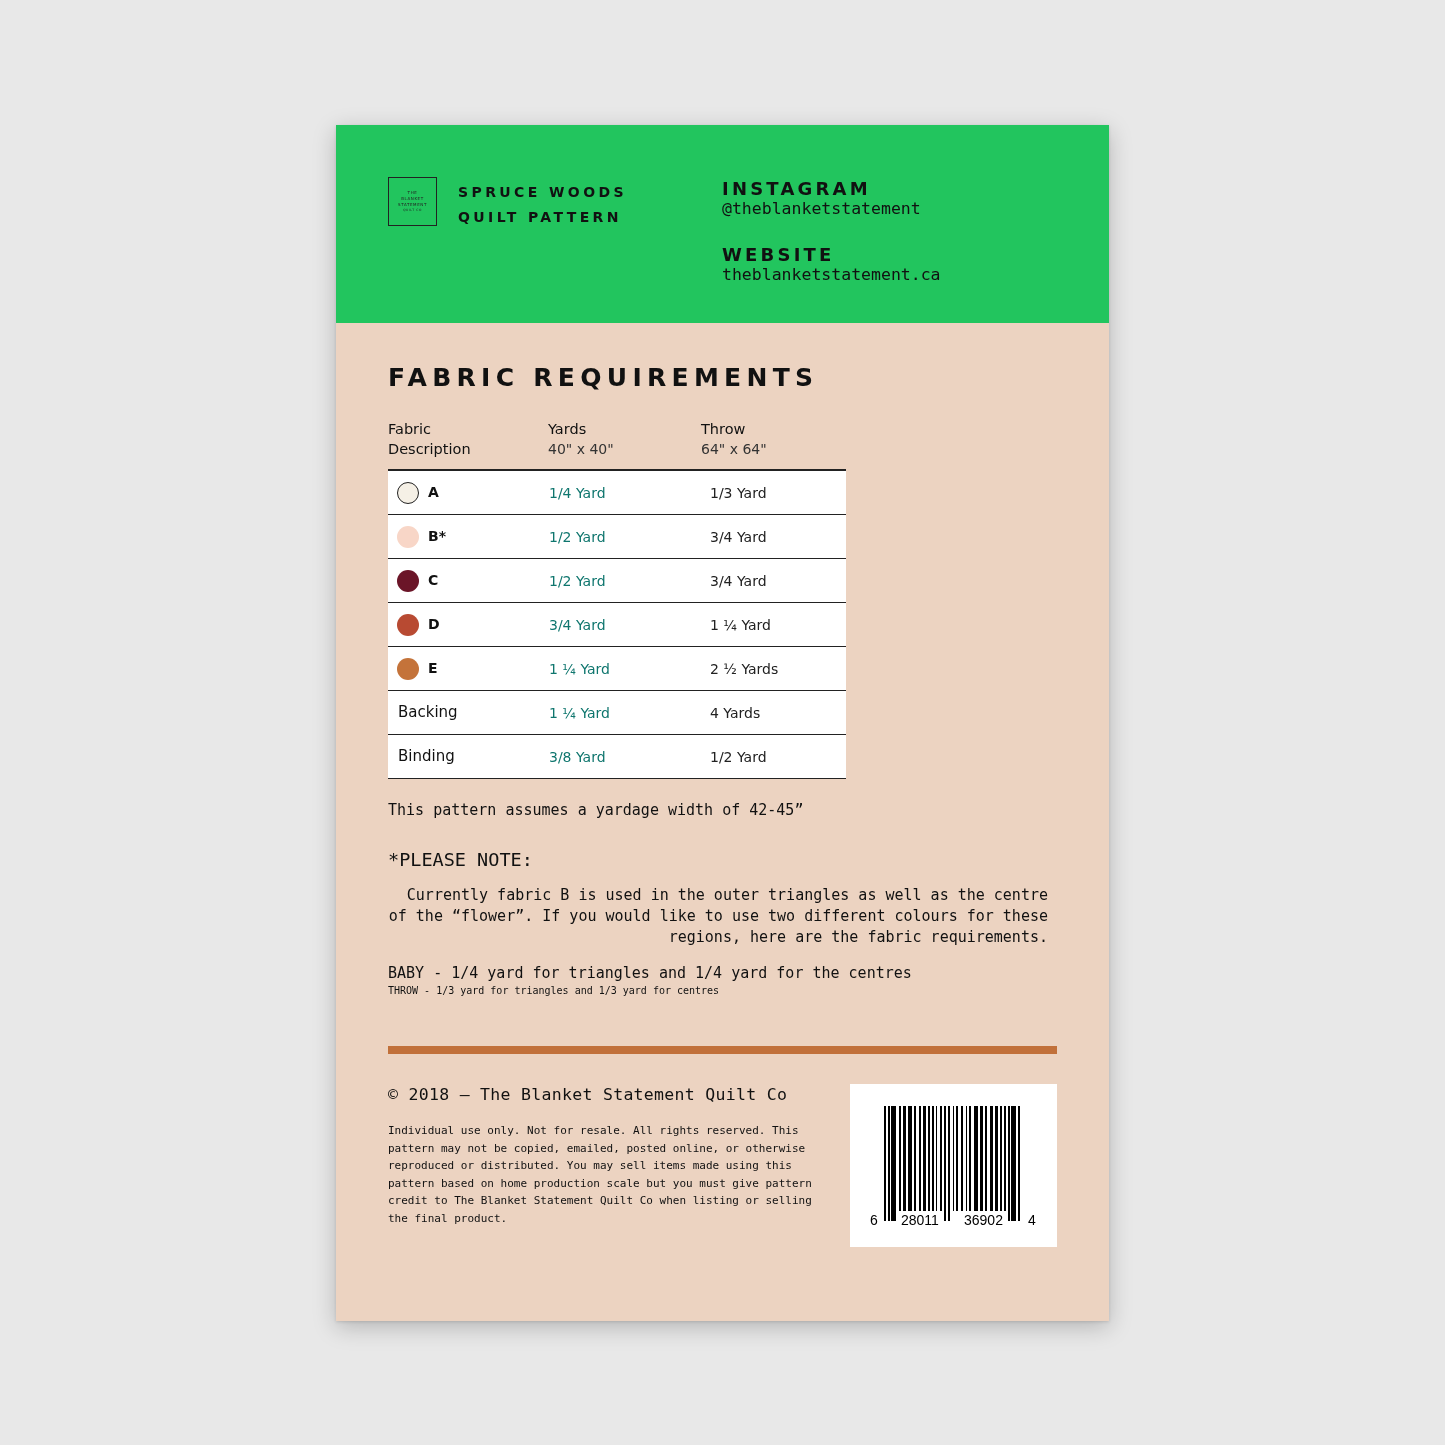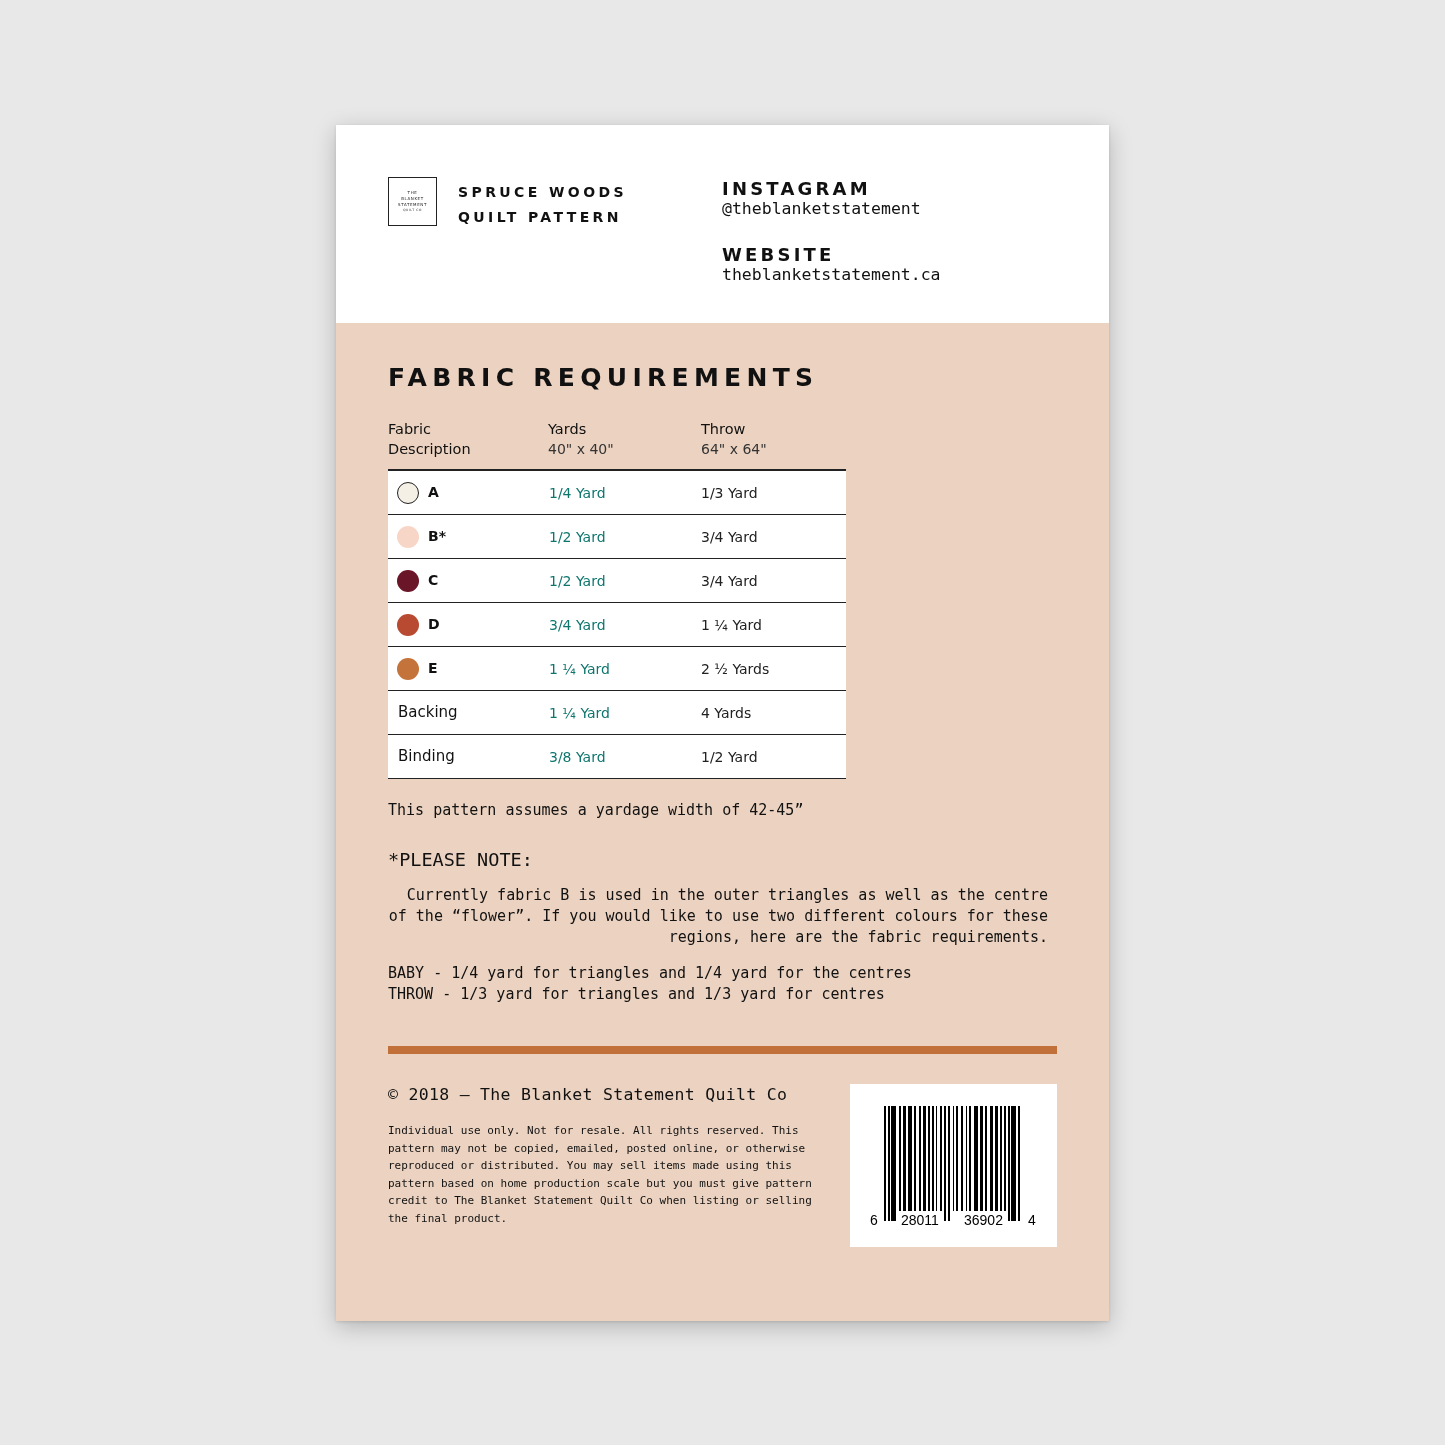--- a/index.html
+++ b/index.html
@@ -14,21 +14,21 @@
     .page {
       position: absolute;
       left: 336px; top: 125px;
       width: 773px; height: 1196px;
       background: #ecd3c1;
       box-shadow: 0 6px 22px rgba(0,0,0,0.22), 0 1px 3px rgba(0,0,0,0.12);
     }
     .header {
       position: absolute; left: 0; top: 0;
       width: 773px; height: 198px;
-      background: #ffffff;
+      background: #22c55e;
     }
     .logo {
       position: absolute; left: 52px; top: 52px;
       width: 49px; height: 49px;
       border: 1.5px solid #222;
       display: flex; flex-direction: column; align-items: center; justify-content: center;
       font-family: "DejaVu Sans", sans-serif;
       font-size: 4px; letter-spacing: 0.6px; line-height: 6px;
       color: #222; text-align: center;
     }
@@ -85,31 +85,31 @@
     }
     .frow .fid {
       position: absolute; left: 40px; top: 13px;
       font-weight: bold; font-size: 14px;
     }
     .frow .fname {
       position: absolute; left: 10px; top: 12px;
       font-size: 15px;
     }
     .frow .baby { position: absolute; left: 161px; top: 14px; color: #0f766e; }
-    .frow .throw { position: absolute; left: 313px; top: 14px; color: #222; }
+    .frow .throw { position: absolute; left: 322px; top: 14px; color: #222; }
 
     .mono {
       font-family: "DejaVu Sans Mono", monospace;
       color: #111;
     }
     .note-width { position: absolute; left: 52px; top: 676px; font-size: 15px; }
     .please-note { position: absolute; left: 52px; top: 724px; font-size: 18.5px; }
     .note-para { position: absolute; left: 52px; top: 760px; width: 660px; font-size: 15px; line-height: 21px; text-align: right; }
     .note-baby { position: absolute; left: 52px; top: 839px; font-size: 15px; }
-    .note-throw { position: absolute; left: 52px; top: 860px; font-size: 15px; }
+    .note-throw { position: absolute; left: 52px; top: 860px; font-size: 10px; }
 
     .divider {
       position: absolute; left: 52px; top: 921px;
       width: 669px; height: 8px;
       background: #c1703a;
     }
     .copyright {
       position: absolute; left: 52px; top: 960px;
       font-size: 16.5px; letter-spacing: 0.3px;
     }

